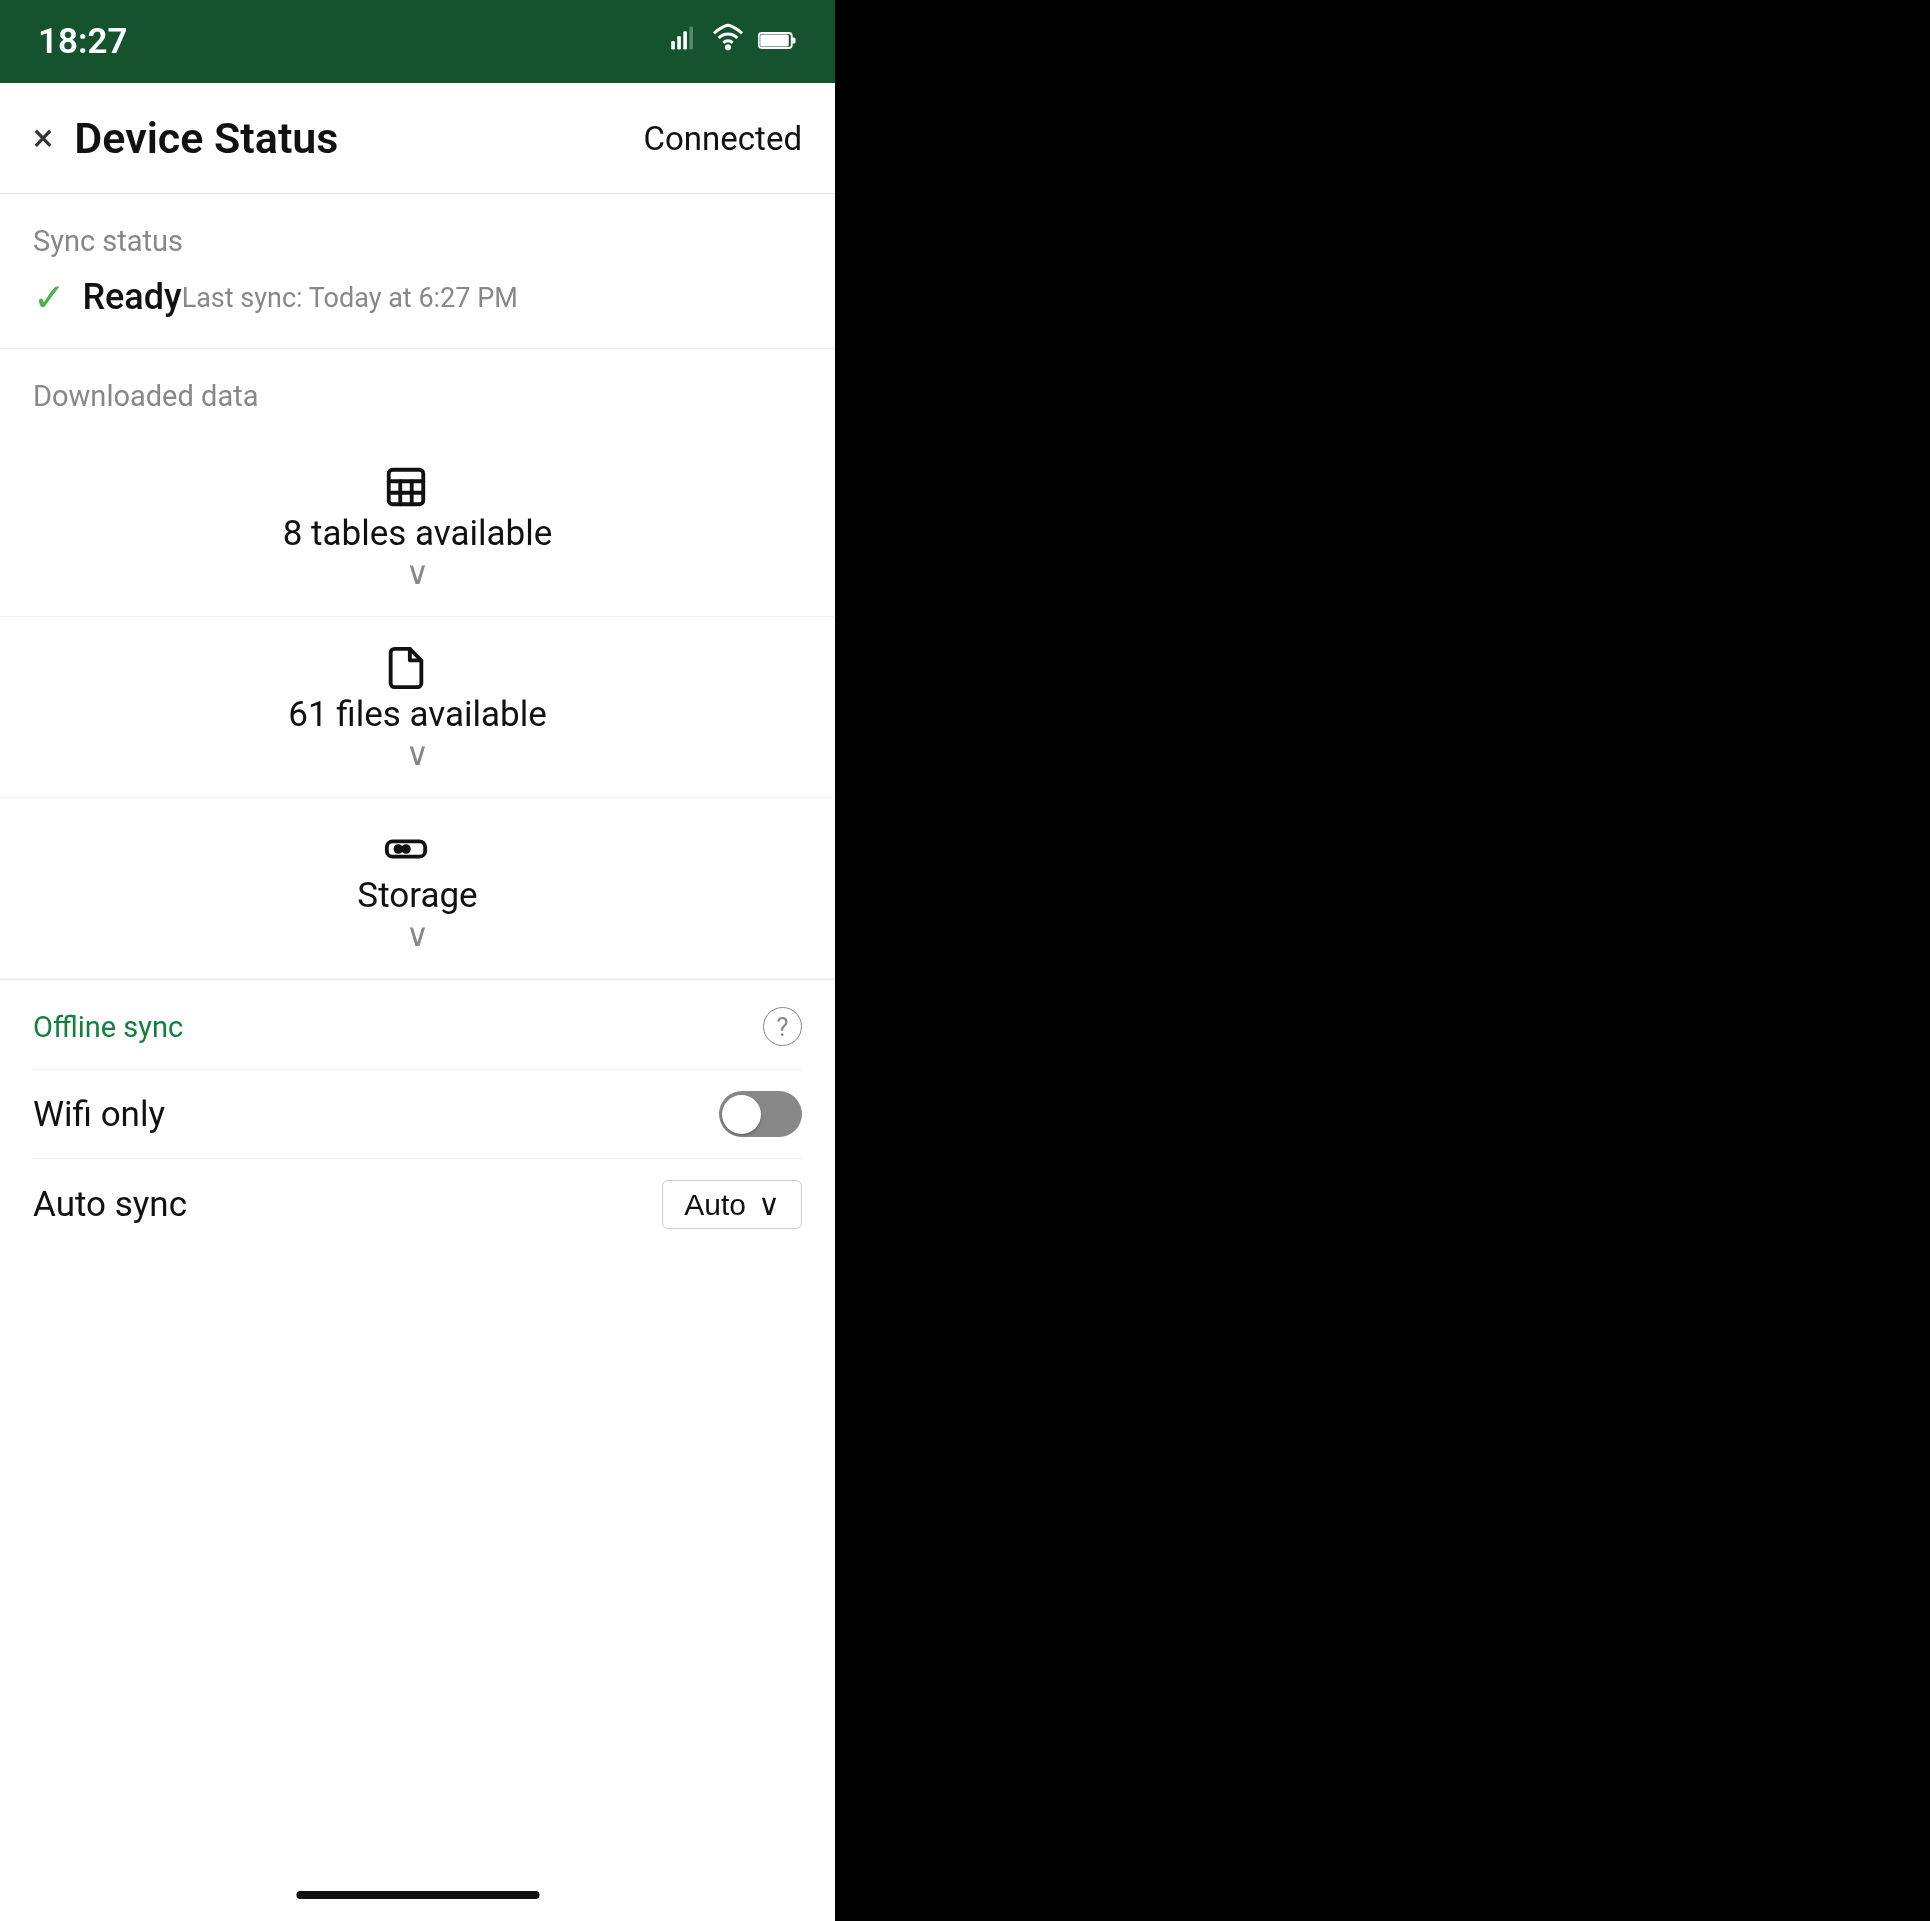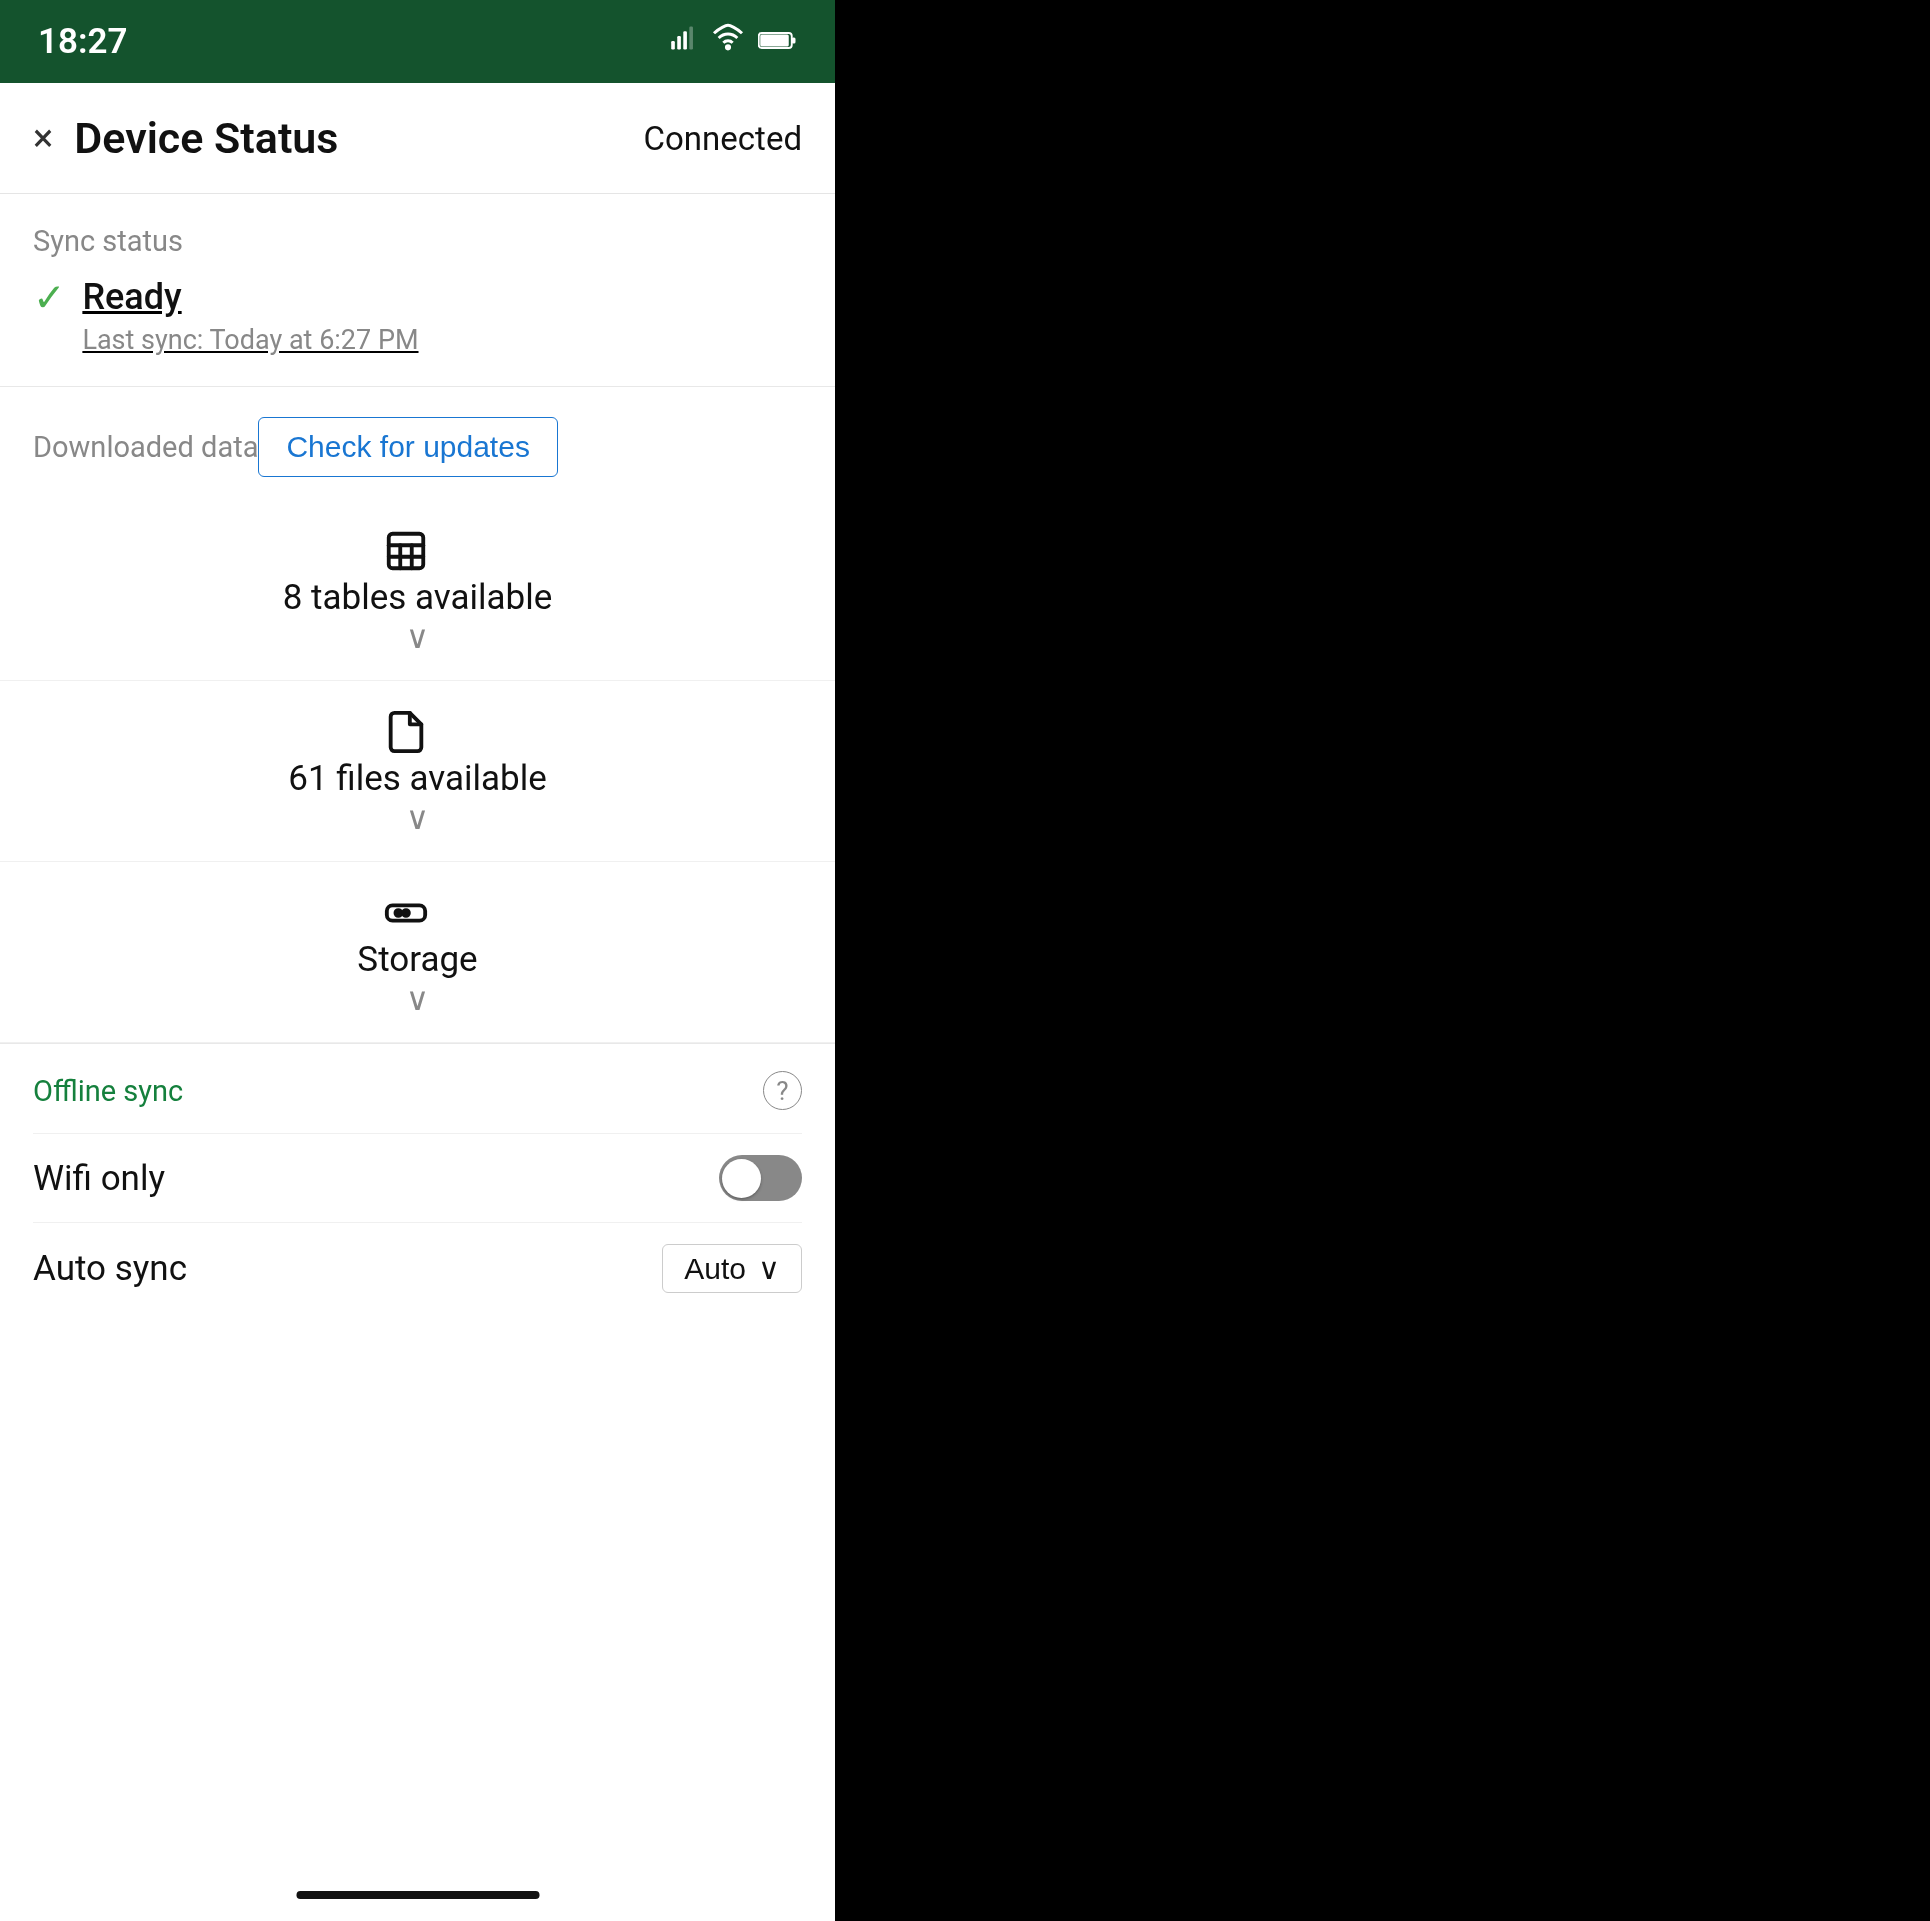--- a/index.html
+++ b/index.html
@@ -95,22 +95,21 @@
 
     .check-icon {
       color: #4caf50;
       font-size: 39px;
       margin-top: 3px;
       line-height: 1;
     }
 
     .sync-text-block {
       display: flex;
-      flex-direction: column;
-      text-decoration: underline;
+      flex-direction: row;
     }
 
     .sync-ready {
       font-size: 36px;
       font-weight: 500;
       color: #111;
     }
 
     .sync-last {
       font-size: 27px;
@@ -324,21 +323,20 @@
         <span class="sync-ready">Ready</span>
         <span class="sync-last">Last sync: Today at 6:27 PM</span>
       </div>
     </div>
   </div>
 
   <div class="section-divider"></div>
 
   <div class="downloaded-header">
     <span class="downloaded-label">Downloaded data</span>
-    <button class="check-updates-btn">Check for updates</button>
   </div>
 
   <div class="data-row">
     <div class="row-icon">
       <svg viewBox="0 0 24 24" fill="none" stroke="#111" stroke-width="2" stroke-linecap="round" stroke-linejoin="round">
         <rect x="3" y="3" width="18" height="18" rx="2"></rect>
         <line x1="3" y1="9" x2="21" y2="9"></line>
         <line x1="3" y1="15" x2="21" y2="15"></line>
         <line x1="9" y1="9" x2="9" y2="21"></line>
         <line x1="15" y1="9" x2="15" y2="21"></line>

